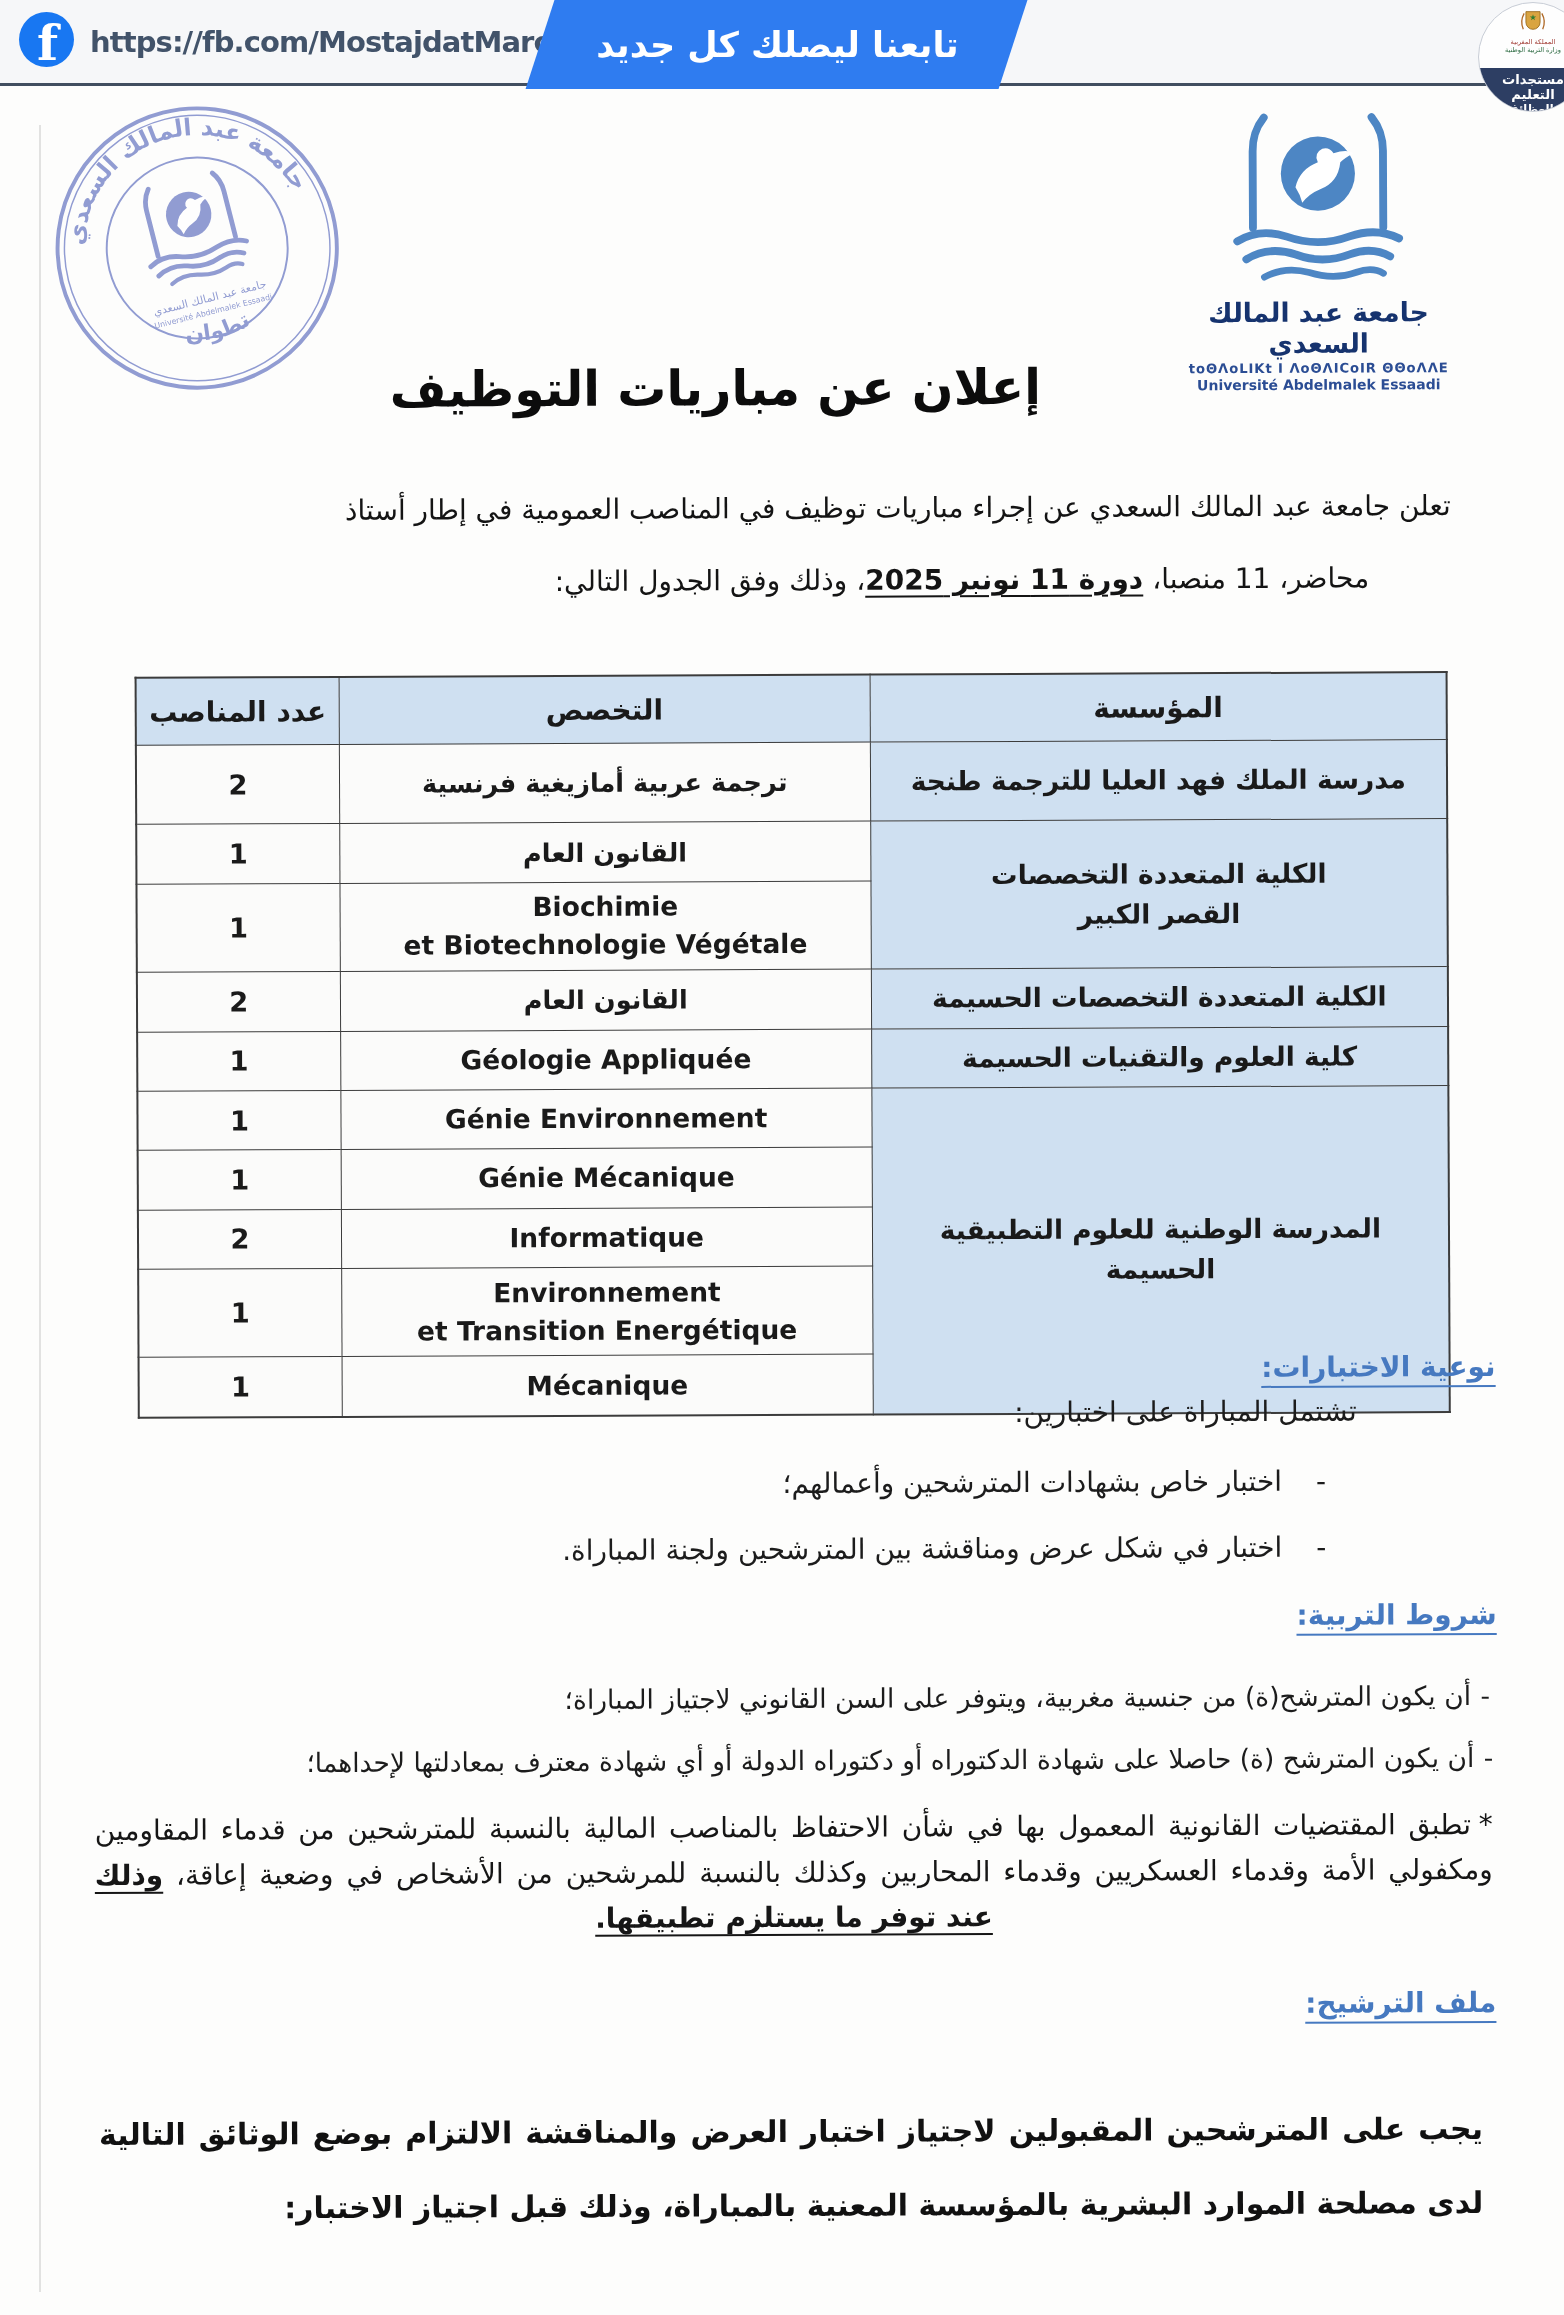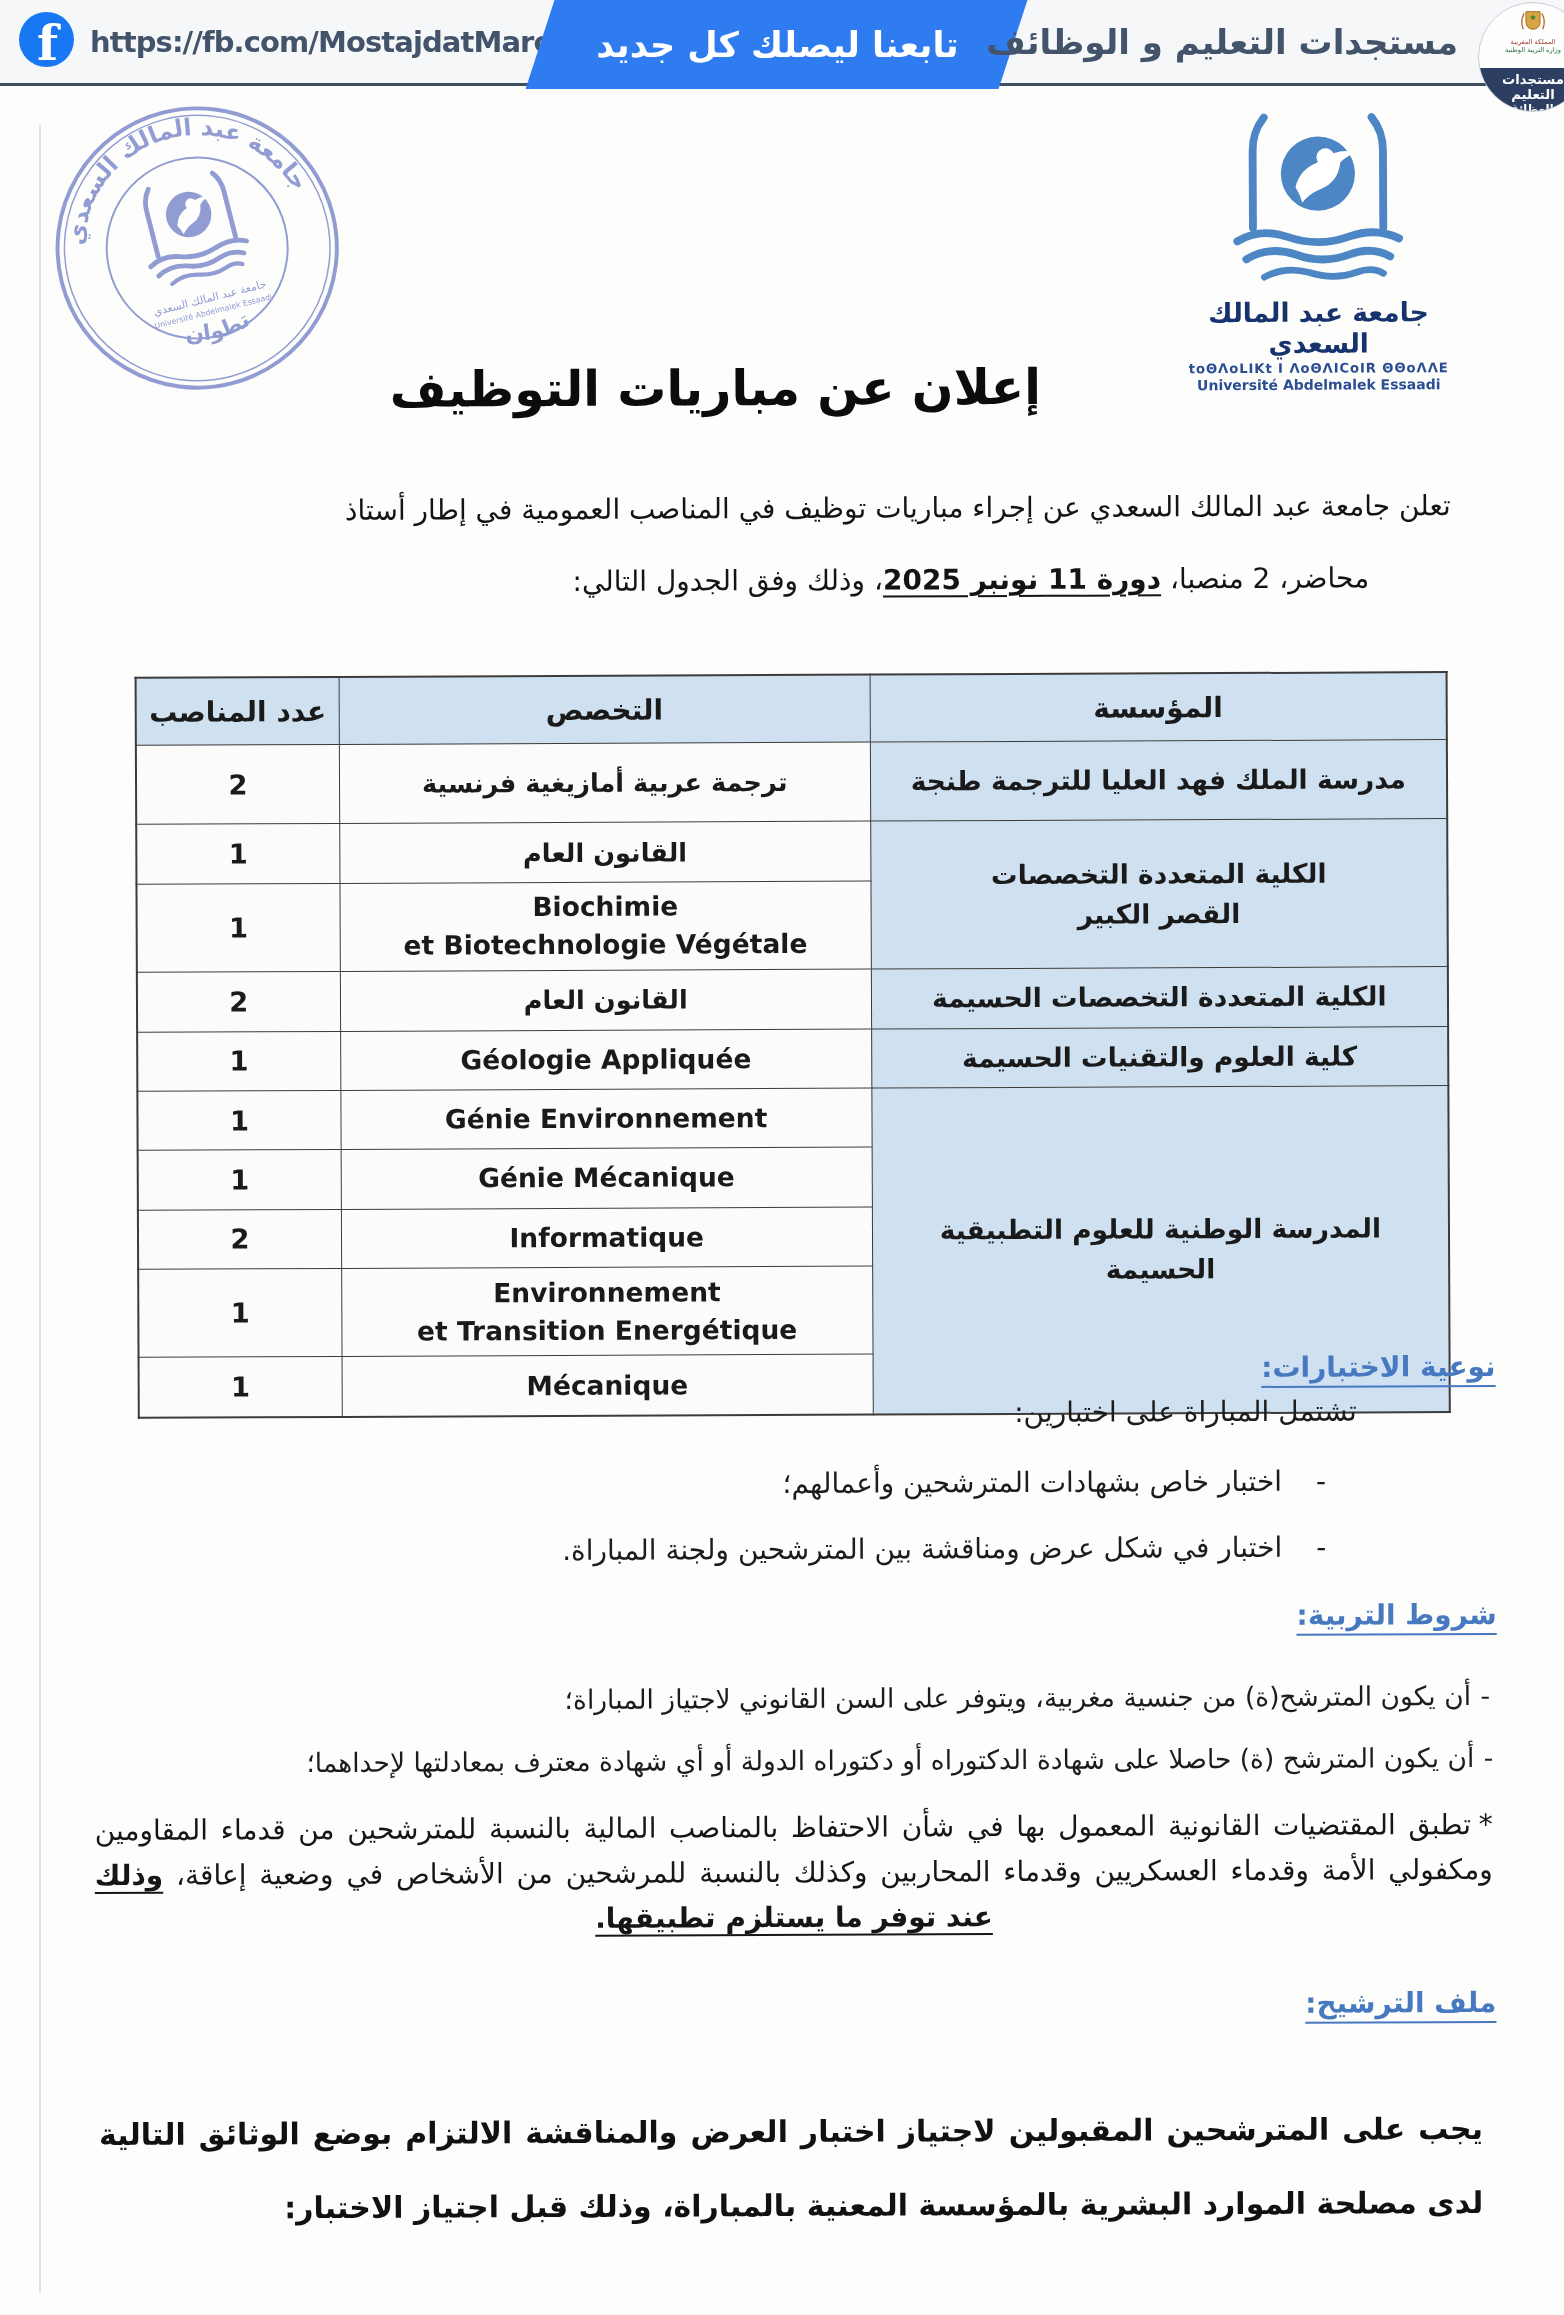--- a/index.html
+++ b/index.html
@@ -139,21 +139,20 @@
 </svg>
 
 <div class="topbar">
   <div class="fb-icon">
       <span>f</span>
     </div>
   <div class="fb-url">https://fb.com/MostajdatMaroc</div>
   <div class="banner">
     <div class="banner-text">تابعنا ليصلك كل جديد</div>
   </div>
-  <div class="brand-title">مستجدات التعليم و الوظائف</div>
   <div class="badge">
     <svg viewBox="0 0 36 30" width="32" height="26.5" style="margin-top:5.7px">
       <path d="M10,3 L26,3 L26,15 A8,8 0 0 1 10,15 Z" fill="#d9a441" stroke="#9a6b1d" stroke-width="1"></path>
       <path d="M18,6 l2.2,6.8 -5.8,-4.2 h7.2 l-5.8,4.2 Z" fill="#2e7d32"></path>
       <path d="M8,5 Q3,14 7,23" stroke="#b06a28" stroke-width="1.5" fill="none"></path>
       <path d="M28,5 Q33,14 29,23" stroke="#b06a28" stroke-width="1.5" fill="none"></path>
     </svg>
     <div class="badge-tiny1">المملكة المغربية</div>
     <div class="badge-tiny2">وزارة التربية الوطنية</div>
     <div class="badge-band">
@@ -194,21 +193,21 @@
       </svg>
       <div class="uni-name-ar">جامعة عبد المالك السعدي</div>
       <div class="uni-name-tif">toΘΛoLIKt I ΛoΘΛICoIR ΘΘoΛΛE</div>
       <div class="uni-name-fr">Université Abdelmalek Essaadi</div>
     </div>
 
     <div class="doc-title">إعلان عن مباريات التوظيف</div>
 
     <div class="intro-l1">تعلن جامعة عبد المالك السعدي عن إجراء مباريات توظيف في المناصب العمومية في إطار أستاذ</div>
     <div class="intro-l2">
-      <span>محاضر، 2 منصبا، </span><span class="intro-date">دورة 11 نونبر 2025</span><span>، وذلك وفق الجدول التالي:</span>
+      <span>محاضر، 11 منصبا، </span><span class="intro-date">دورة 11 نونبر 2025</span><span>، وذلك وفق الجدول التالي:</span>
     </div>
 
     <table class="positions" dir="rtl">
       <colgroup>
           <col class="c-inst">
           <col class="c-spec">
           <col class="c-cnt">
         </colgroup>
       <thead>
         <tr>

